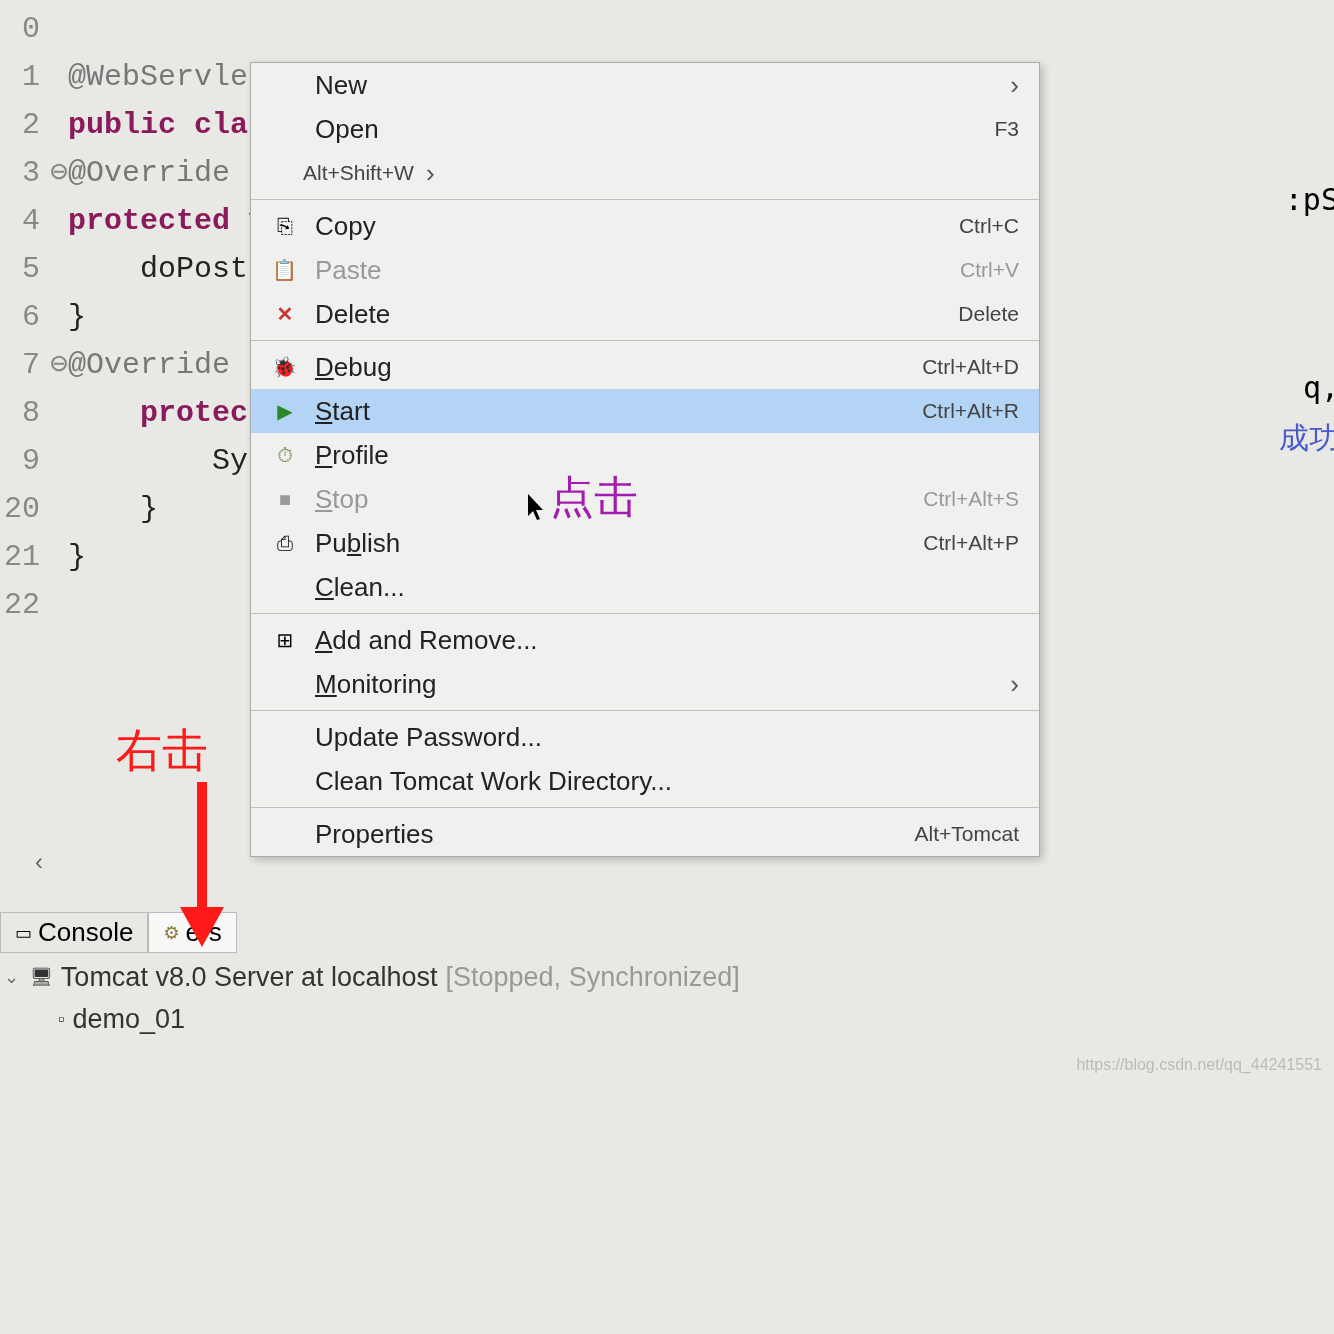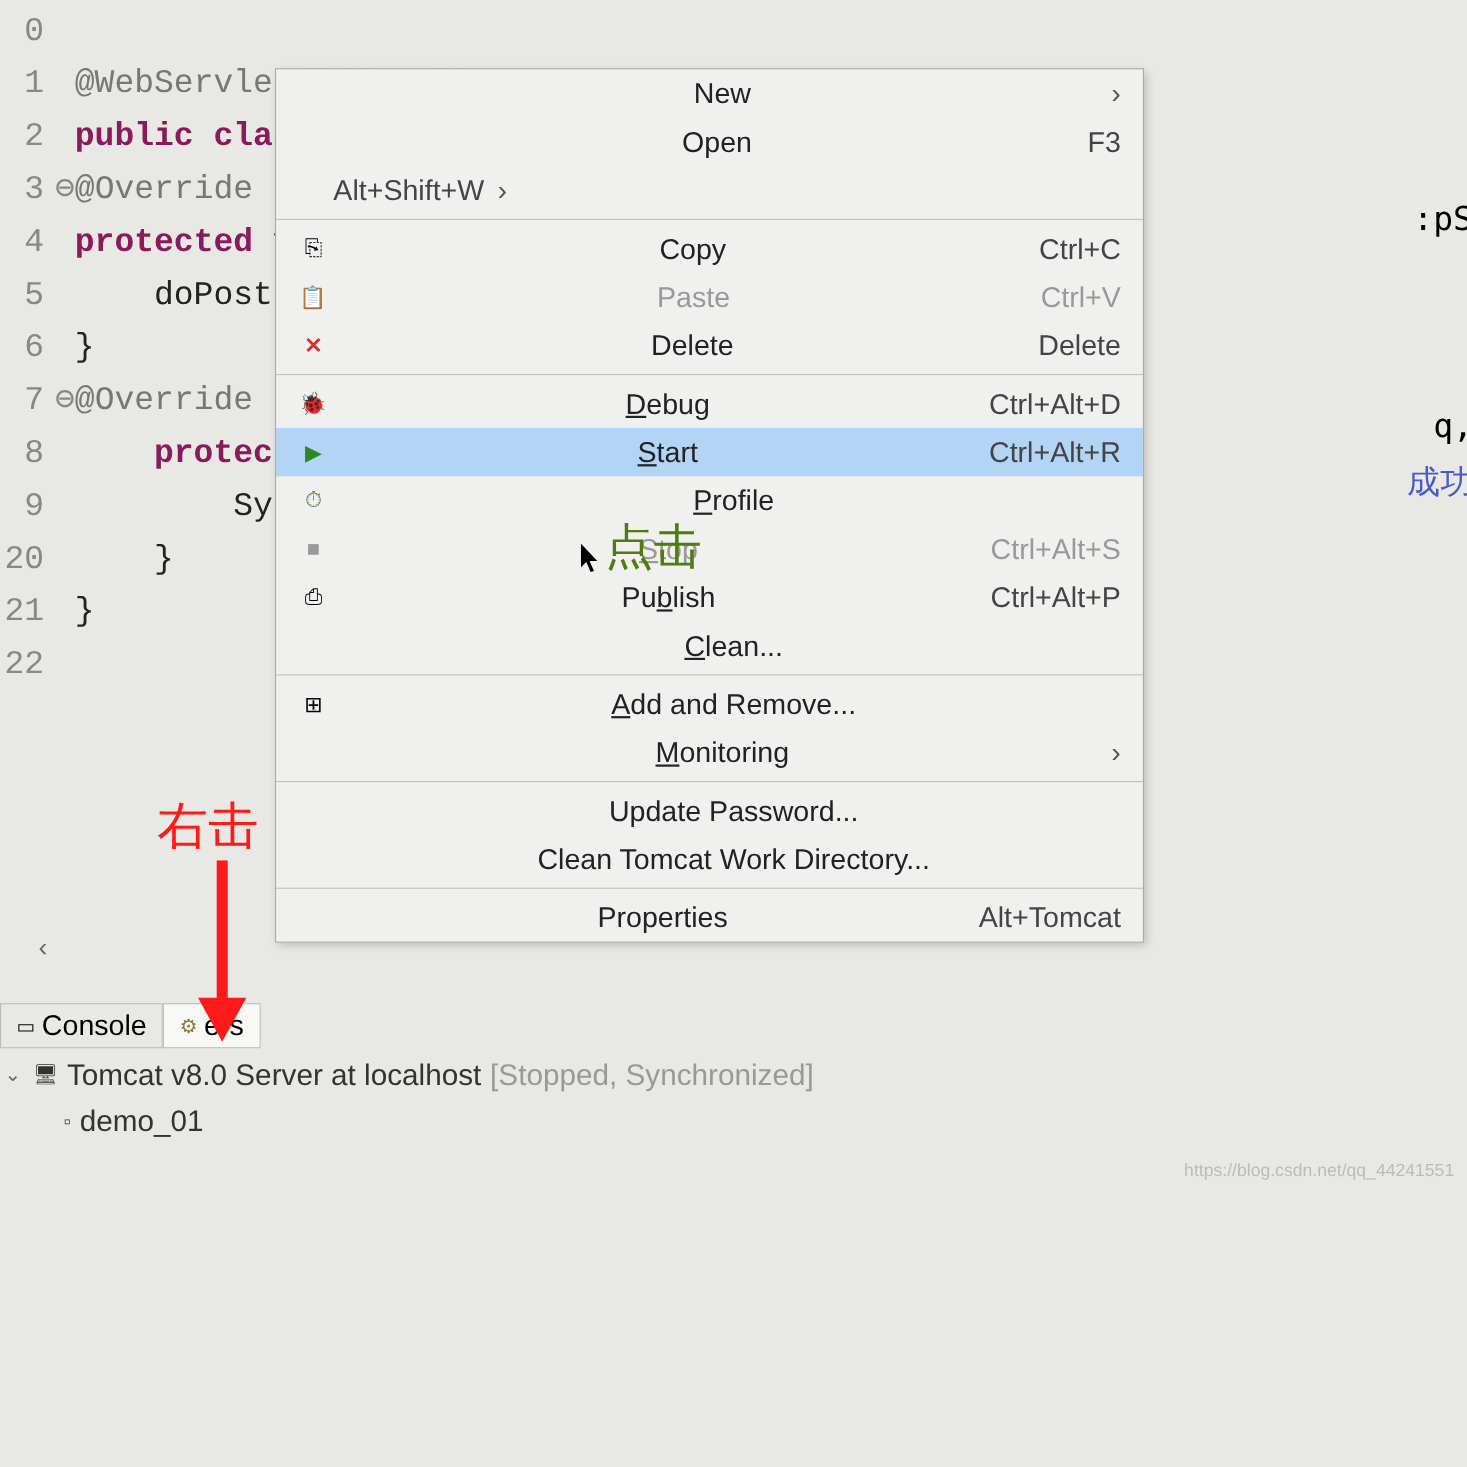--- a/index.html
+++ b/index.html
@@ -46,21 +46,20 @@
       background: #f0f0ee;
       border: 1px solid #aaa;
       box-shadow: 3px 3px 8px rgba(0,0,0,0.2);
       font-size: 26px;
     }
     .menu-item {
       display: flex;
       align-items: center;
       height: 44px;
       padding: 0 20px 0 16px;
-      text-align: center;
     }
     .menu-item.highlighted {
       background: #b3d4f5;
     }
     .menu-item.disabled .menu-label,
     .menu-item.disabled .menu-shortcut {
       color: #999;
     }
     .menu-icon {
       width: 36px;
@@ -70,21 +69,21 @@
       font-size: 20px;
     }
     .menu-label {
       flex: 1;
       padding-left: 12px;
       color: #222;
     }
     .menu-label .u { text-decoration: underline; }
     .menu-shortcut {
       color: #444;
-      font-size: 26px;
+      font-size: 21px;
     }
     .menu-arrow {
       margin-left: 12px;
       color: #555;
     }
     .menu-sep {
       height: 1px;
       background: #c0c0bc;
       margin: 4px 0;
     }
@@ -95,29 +94,29 @@
       top: 494px;
       width: 20px;
       height: 28px;
       z-index: 100;
     }
 
     .annotation-click {
       position: absolute;
       left: 550px;
       top: 468px;
-      color: #4d7c0f;
+      color: #a21caf;
       font-size: 44px;
       font-weight: 500;
       z-index: 99;
       font-family: "SimSun", serif;
     }
     .annotation-rightclick {
       position: absolute;
-      left: 143px;
+      left: 116px;
       top: 720px;
       color: #ff1a1a;
       font-size: 46px;
       font-weight: 500;
       z-index: 99;
       font-family: "SimSun", serif;
       text-align: center;
     }
     .annotation-arrow {
       position: absolute;

